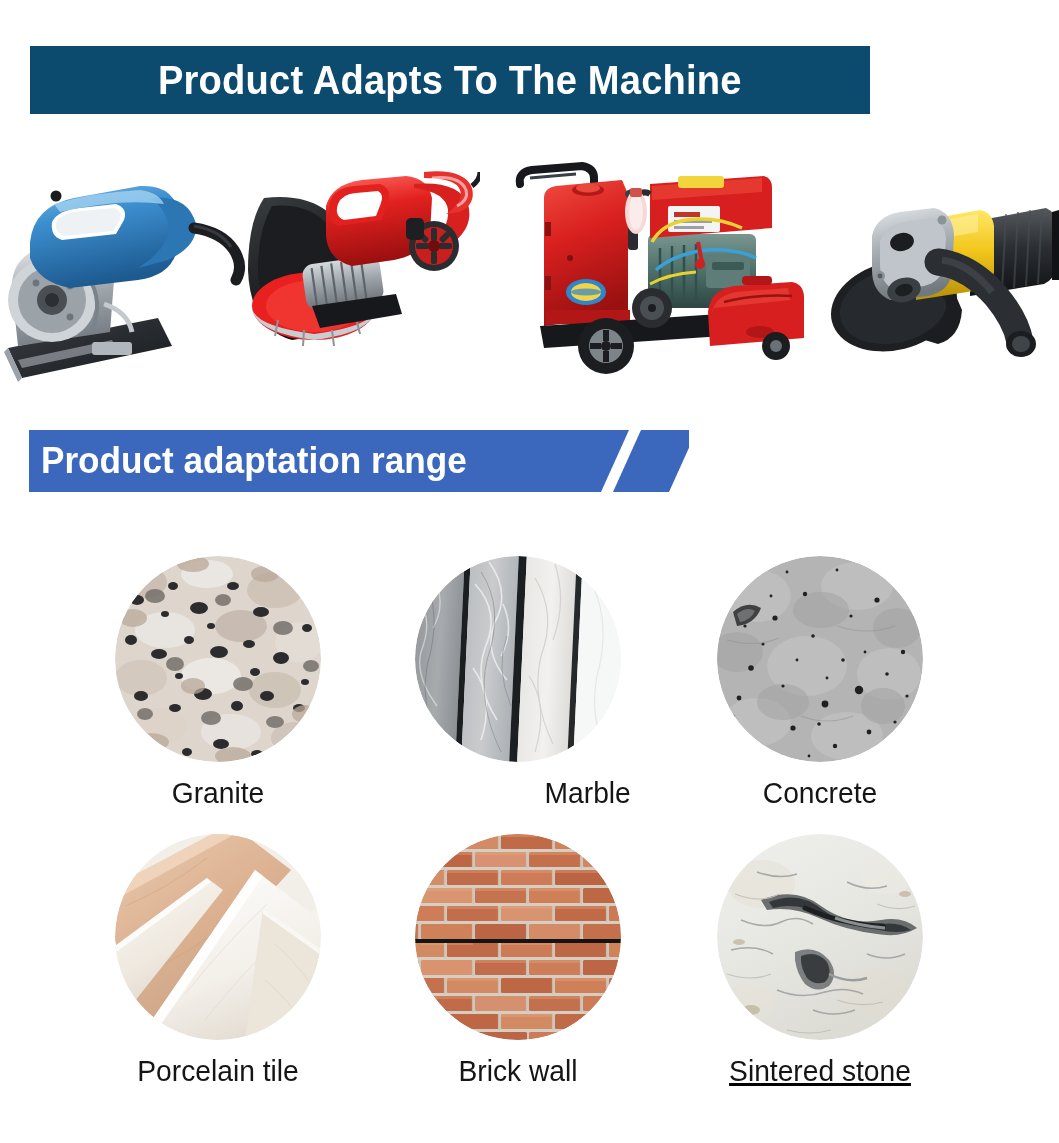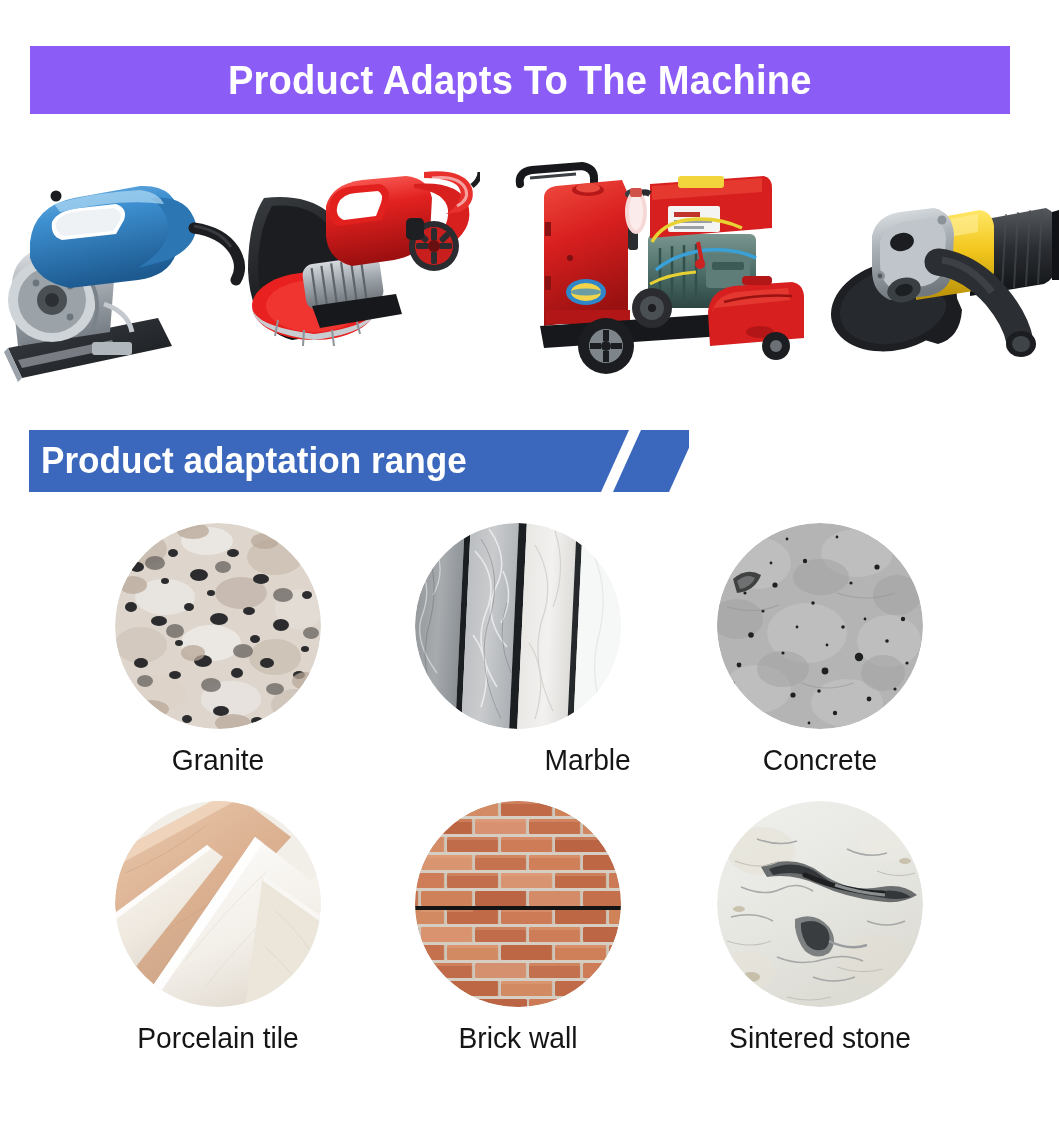--- a/index.html
+++ b/index.html
@@ -11,22 +11,22 @@
     width: 1059px; height: 1143px;
     position: relative;
     overflow: hidden;
     font-family: "Liberation Sans", sans-serif;
   }
 
   
   .header-banner {
     position: absolute;
     left: 30px; top: 46px;
-    width: 980px; height: 68px;
-    background: #8b5cf6;
+    width: 840px; height: 68px;
+    background: #0c4a6e;
     display: flex;
     align-items: center;
     justify-content: center;
   }
   .header-title {
     color: #ffffff;
     font-family: "Liberation Sans", sans-serif;
     font-size: 41px;
     font-weight: bold;
     letter-spacing: 0.2px;
@@ -66,21 +66,21 @@
     font-weight: bold;
     white-space: nowrap;
     transform: scaleX(0.95);
     transform-origin: left center;
     z-index: 2;
   }
 
   
   .material-grid {
     position: absolute;
-    left: 0; top: 523px;
+    left: 0; top: 556px;
     width: 883px;
   }
   .material-row {
     position: relative;
     height: 278px;
   }
   .material-item {
     position: absolute;
     width: 240px;
     text-align: center;
@@ -871,21 +871,21 @@
                 <line x1="84" y1="180" x2="84" y2="196"></line>
               <line x1="138" y1="180" x2="138" y2="196"></line>
                 <line x1="192" y1="180" x2="192" y2="196"></line>
             </g>
           </g>
         </svg>
       </div>
       <div class="material-label">Brick wall</div>
     </div>
 
-    <div class="material-item" style="left:700px; top:0;">
+    <div class="material-item" style="left:700px; top:0;text-decoration:underline;">
       <div class="material-circle">
         <svg viewBox="0 0 206 206">
           <defs>
             <clipPath id="cS">
                 <circle cx="103" cy="103" r="103"></circle>
               </clipPath>
             <linearGradient id="sintBg" x1="0" y1="0" x2="0.5" y2="1">
               <stop offset="0%" stop-color="#eff0ed"></stop>
               <stop offset="55%" stop-color="#e7e7e2"></stop>
               <stop offset="100%" stop-color="#dcdbd4"></stop>

